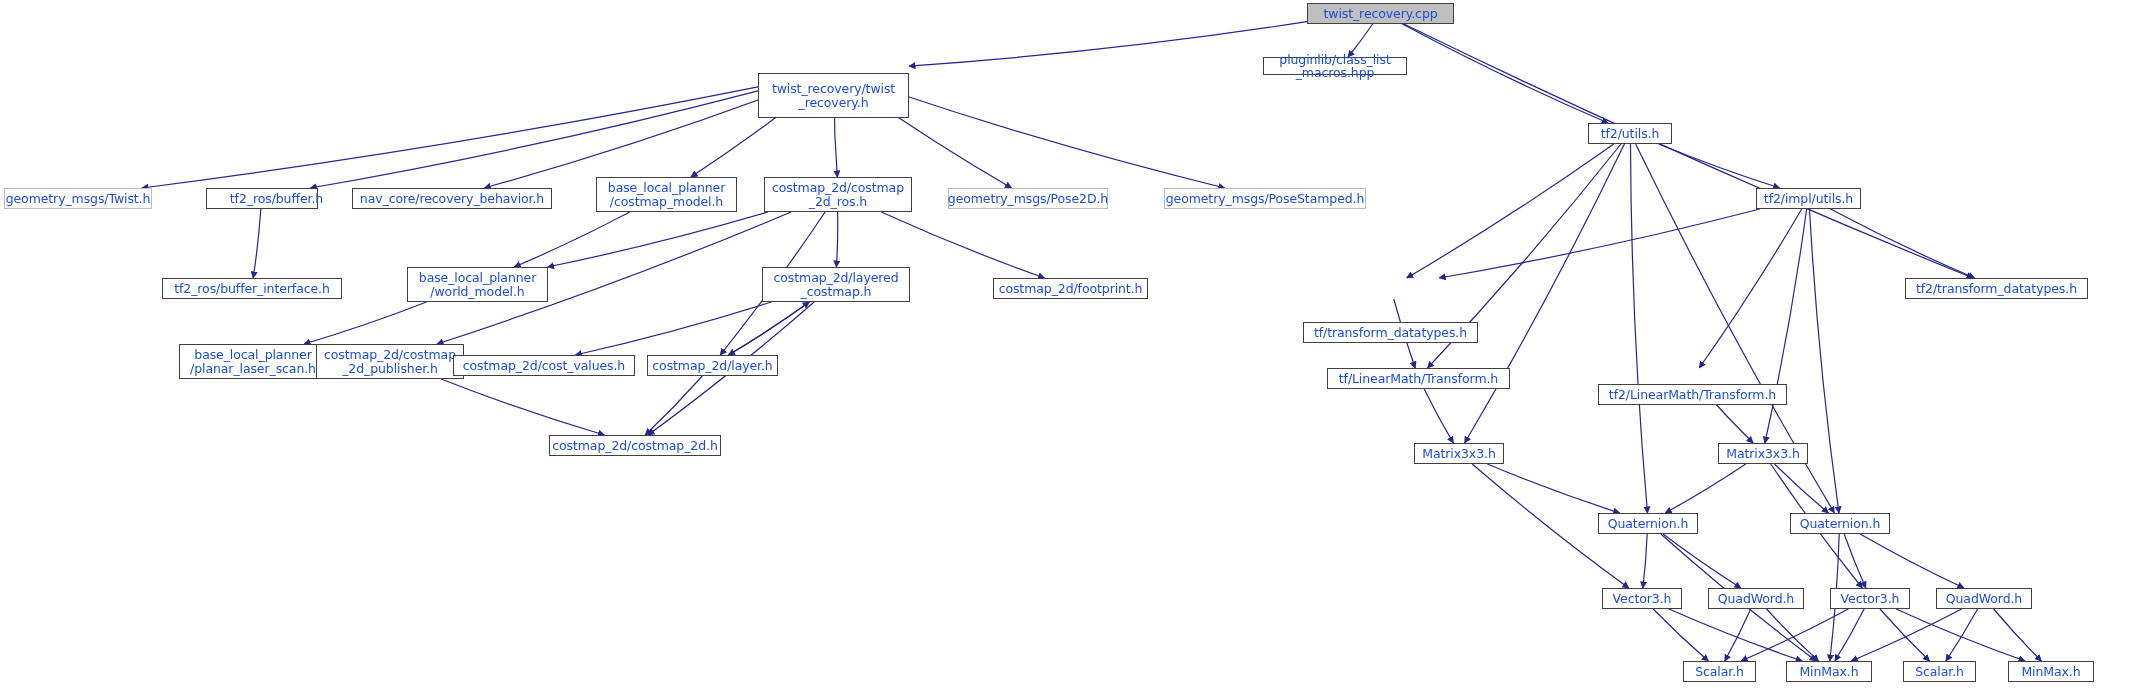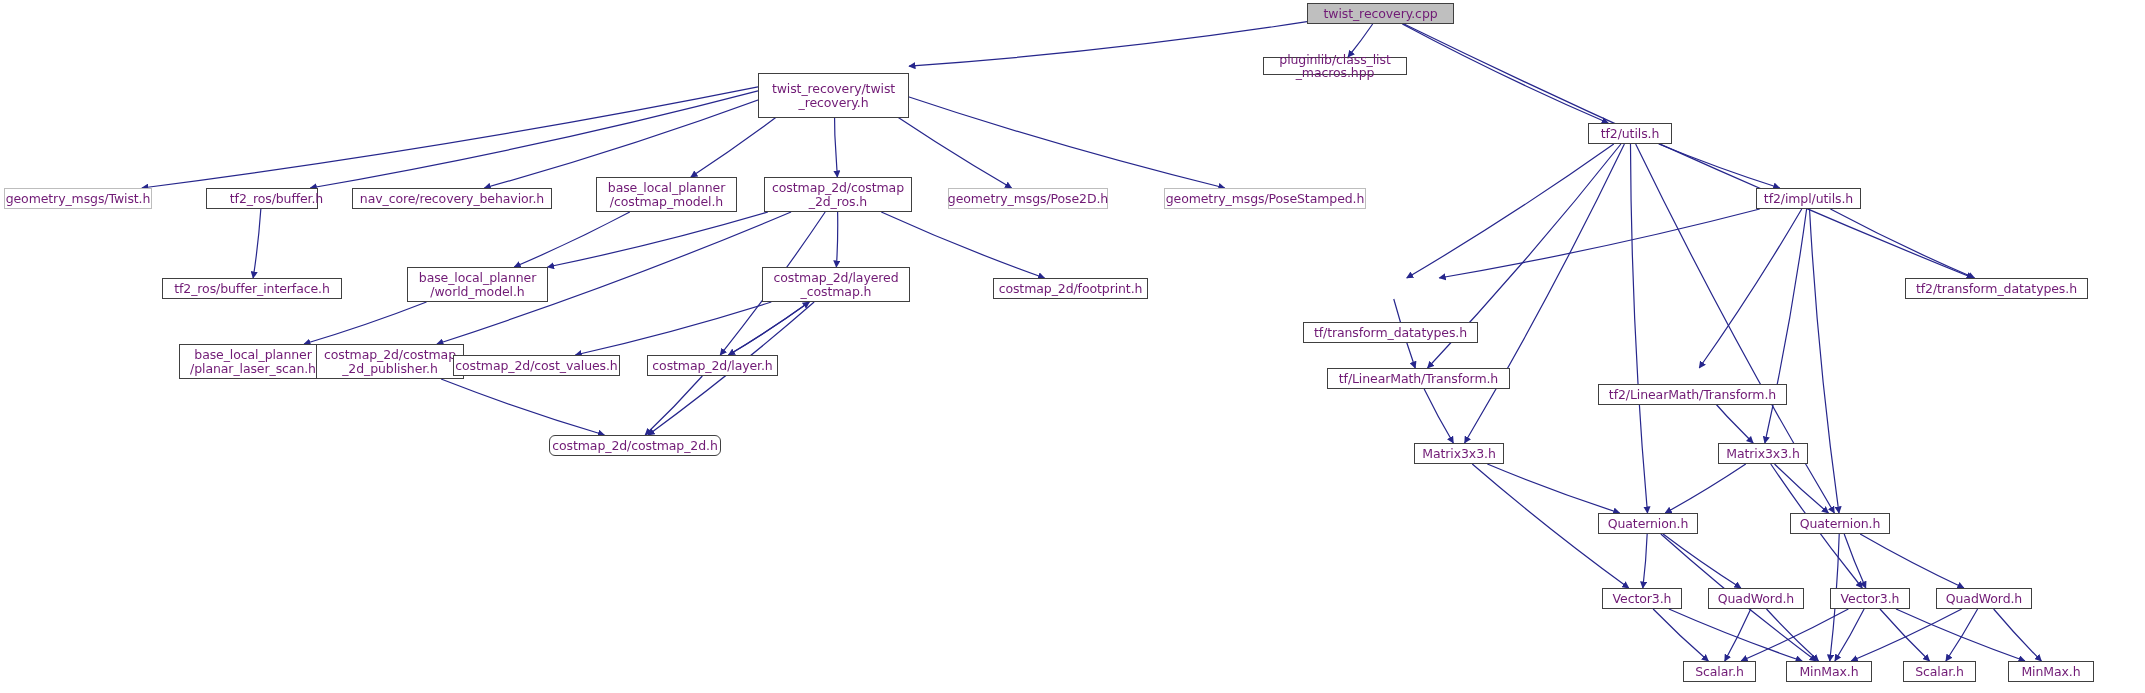--- a/index.html
+++ b/index.html
@@ -8,21 +8,21 @@
   svg#edges{position:absolute;left:0;top:0;width:2145px;height:693px;}
   .node{
     position:absolute;
     box-sizing:border-box;
     display:flex;
     align-items:center;
     justify-content:center;
     text-align:center;
     background:#ffffff;
     border:1px solid #404040;
-    color:#701a75;
+    color:#1d4ed8;
     font-size:12.5px;
     line-height:13.5px;
     letter-spacing:-0.1px;
     white-space:pre;
     z-index:5;
   }
   .node.root{background:#bfbfbf;border:1px solid #404040;}
   .node.leaf{border:1px solid #bdbdbd;}
 </style>
 </head>
@@ -123,23 +123,23 @@
 _costmap.h</div>
       <div class="node" style="left: 993px; top: 278px; width: 155px; height: 21px;">costmap_2d/footprint.h</div>
       <div class="node" style="left: 1303px; top: 278px; width: 175px; height: 21px; margin-top: 44px;">tf/transform_datatypes.h</div>
       <div class="node" style="left: 1905px; top: 278px; width: 183px; height: 21px;">tf2/transform_datatypes.h</div>
       <div class="node" style="left: 1327px; top: 368px; width: 183px; height: 21px;">tf/LinearMath/Transform.h</div>
       <div class="node" style="left: 1598px; top: 368px; width: 189px; height: 21px; margin-top: 16px;">tf2/LinearMath/Transform.h</div>
       <div class="node" style="left: 179px; top: 344px; width: 148px; height: 35px;">base_local_planner
 /planar_laser_scan.h</div>
       <div class="node" style="left: 316px; top: 344px; width: 148px; height: 35px;">costmap_2d/costmap
 _2d_publisher.h</div>
-      <div class="node" style="left: 453px; top: 355px; width: 167px; height: 21px;">costmap_2d/cost_values.h</div>
+      <div class="node" style="left: 453px; top: 355px; width: 182px; height: 21px;">costmap_2d/cost_values.h</div>
       <div class="node" style="left: 647px; top: 355px; width: 131px; height: 21px;">costmap_2d/layer.h</div>
-      <div class="node" style="left: 549px; top: 435px; width: 172px; height: 21px; border-radius: 6px;">costmap_2d/costmap_2d.h</div>
+      <div class="node" style="left: 549px; top: 435px; width: 172px; height: 21px;">costmap_2d/costmap_2d.h</div>
       <div class="node" style="left: 1414px; top: 443px; width: 90px; height: 21px;">Matrix3x3.h</div>
       <div class="node" style="left: 1718px; top: 443px; width: 90px; height: 21px;">Matrix3x3.h</div>
       <div class="node" style="left: 1598px; top: 513px; width: 100px; height: 21px;">Quaternion.h</div>
       <div class="node" style="left: 1790px; top: 513px; width: 100px; height: 21px;">Quaternion.h</div>
       <div class="node" style="left: 1602px; top: 588px; width: 80px; height: 21px;">Vector3.h</div>
       <div class="node" style="left: 1708px; top: 588px; width: 96px; height: 21px;">QuadWord.h</div>
       <div class="node" style="left: 1830px; top: 588px; width: 80px; height: 21px;">Vector3.h</div>
       <div class="node" style="left: 1936px; top: 588px; width: 96px; height: 21px;">QuadWord.h</div>
       <div class="node" style="left: 1683px; top: 661px; width: 73px; height: 21px;">Scalar.h</div>
       <div class="node" style="left: 1786px; top: 661px; width: 86px; height: 21px;">MinMax.h</div>

